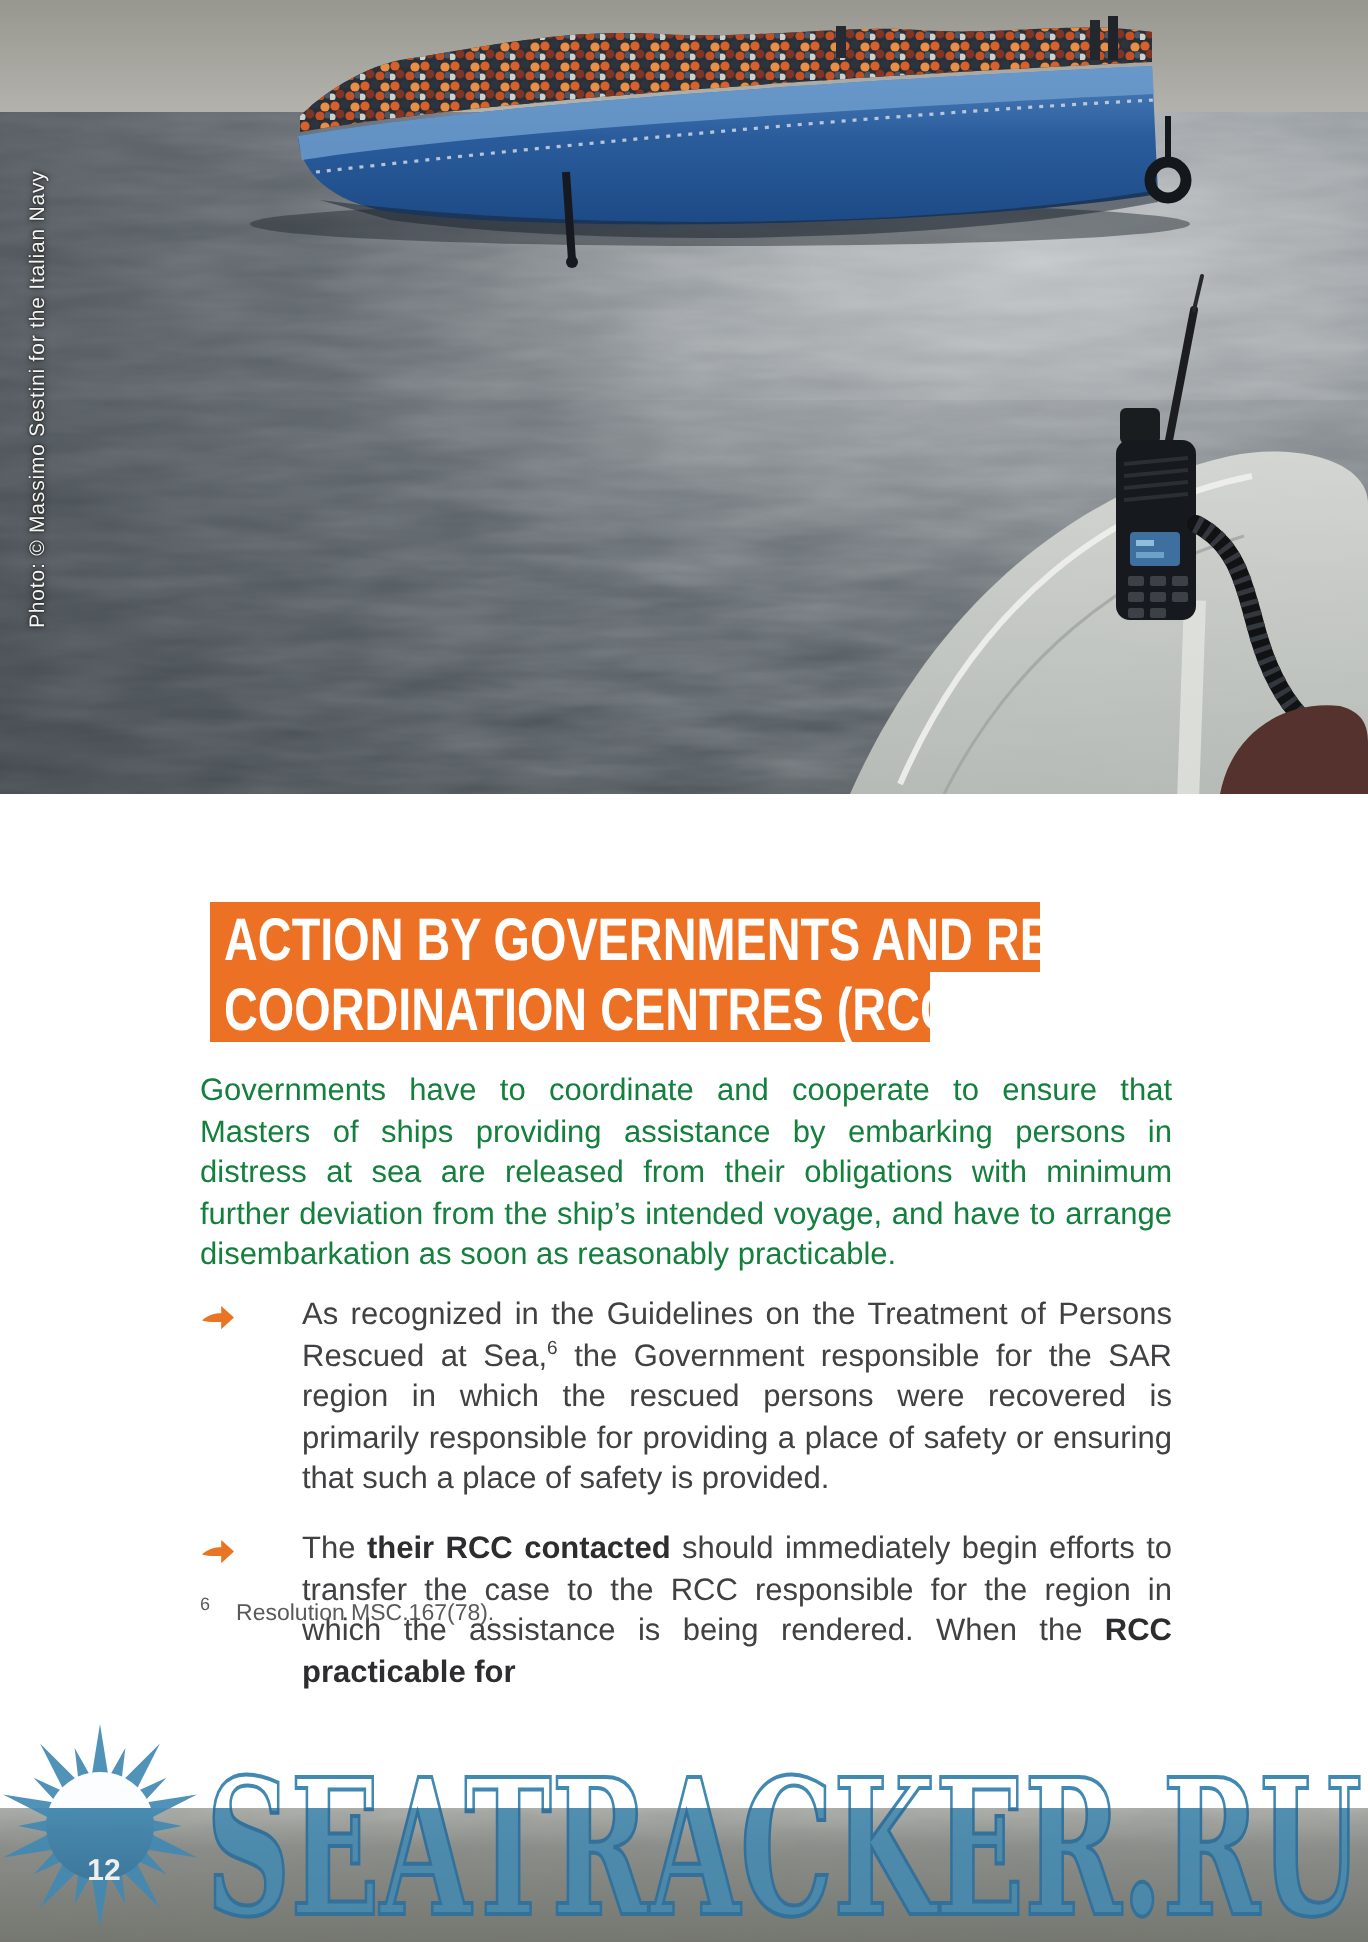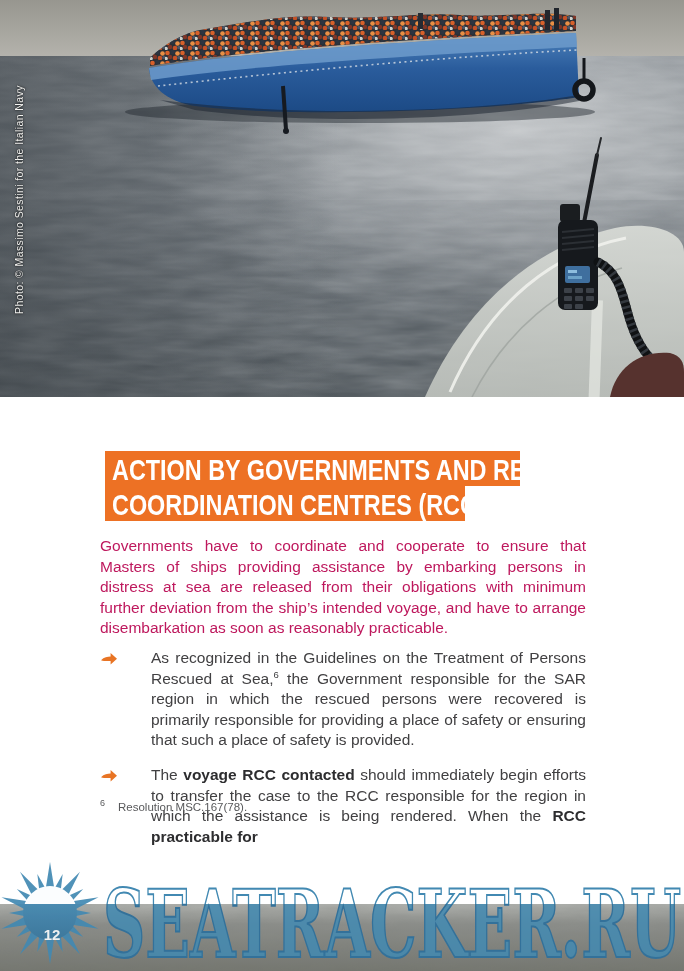--- a/index.html
+++ b/index.html
@@ -17,21 +17,21 @@
   .heading{position:absolute;left:105px;top:451px;margin:0;}
   .hline{display:block;background:#ed7124;color:#ffffff;height:35px;overflow:hidden;}
   .hline.l1{width:415px;}
   .hline.l2{width:360px;}
   .htext{display:inline-block;transform:scaleX(.78);transform-origin:left top;
          font-weight:bold;font-size:30px;line-height:34px;letter-spacing:0;
          padding-left:9px;white-space:nowrap;}
 
   
   .intro{position:absolute;left:100px;top:536px;width:486px;margin:0;
-         font-size:15.5px;line-height:20.6px;color:#be185d;text-align:justify;}
+         font-size:15.5px;line-height:20.6px;color:#15803d;text-align:justify;}
   .bullets{position:absolute;left:100px;top:648px;width:486px;}
   .bullet{display:flex;margin-bottom:14px;gap:20px;}
   .arrow{width:31px;flex:0 0 31px;padding-top:4px;}
   .btext{flex:1;margin:0;font-size:15.5px;line-height:20.6px;color:#414042;text-align:justify;}
   .btext b{color:#2d2d2f;}
   .btext sup{font-size:9.5px;line-height:0;}
 
   
   .footnote{position:absolute;left:100px;top:801px;font-size:11.5px;color:#58595b;
             font-stretch:condensed;}
@@ -183,21 +183,21 @@
       </span>
       <p class="btext"><span>As recognized in the Guidelines on the Treatment of Persons Rescued at Sea,</span><sup>6</sup><span> the Government responsible for the SAR region in which the rescued persons were recovered is primarily responsible for providing a place of safety or ensuring that such a place of safety is provided.</span></p>
     </div>
 
     <div class="bullet">
       <span class="arrow">
         <svg width="18" height="14" viewBox="0 0 18 14">
             <path d="M1,8.2 C4,5.4 7.5,4.6 10.6,4.6 L10.6,1 L17,6.8 L10.6,12.6 L10.6,9 C7.5,9 4,9.3 1,8.2 Z" fill="#e87424"></path>
           </svg>
       </span>
-      <p class="btext"><span>The </span><b>voyage RCC contacted</b><span> should immediately begin efforts to transfer the case to the RCC responsible for the region in which the assistance is being rendered. When the </span><b>RCC practicable for</b></p>
+      <p class="btext"><span>The </span><b>their RCC contacted</b><span> should immediately begin efforts to transfer the case to the RCC responsible for the region in which the assistance is being rendered. When the </span><b>RCC practicable for</b></p>
     </div>
 
   </div>
 
   <div class="footnote">
     <sup>6</sup><span class="fn-text">Resolution MSC.167(78).</span>
   </div>
 
   <div class="bottom">
     <svg width="684" height="111" viewBox="0 0 684 111">

